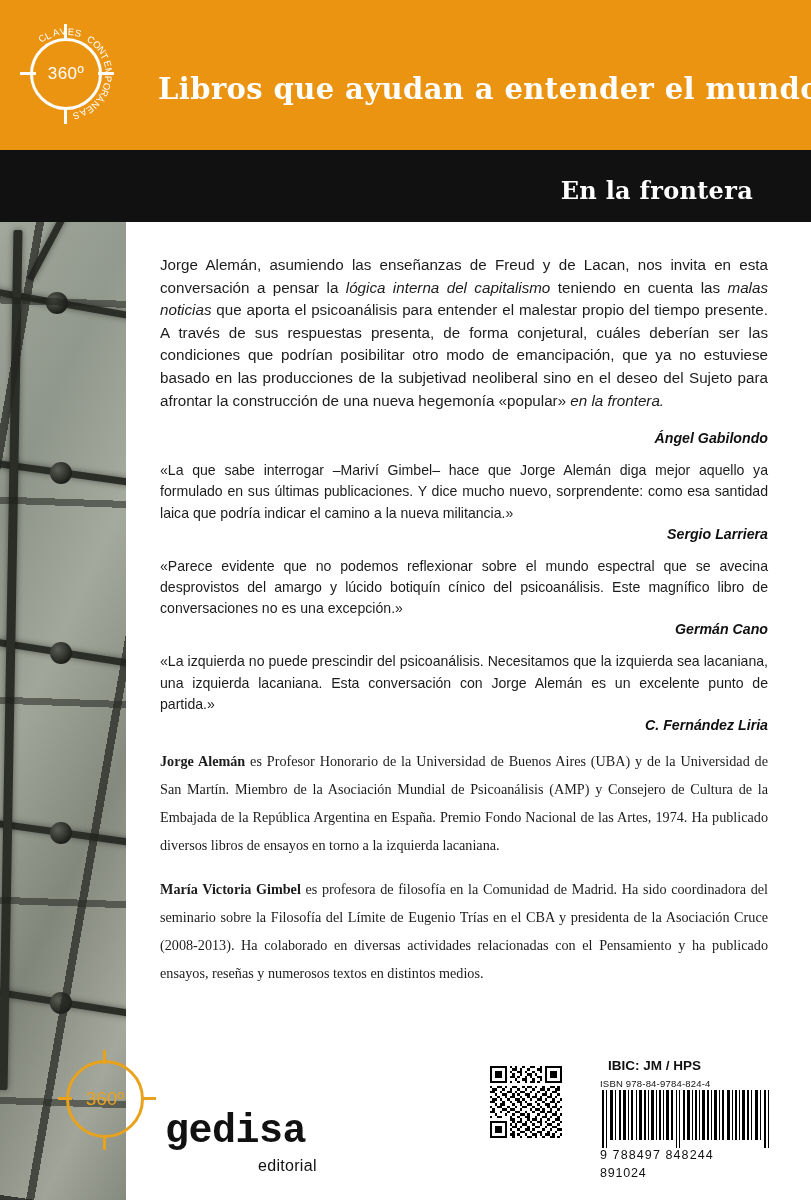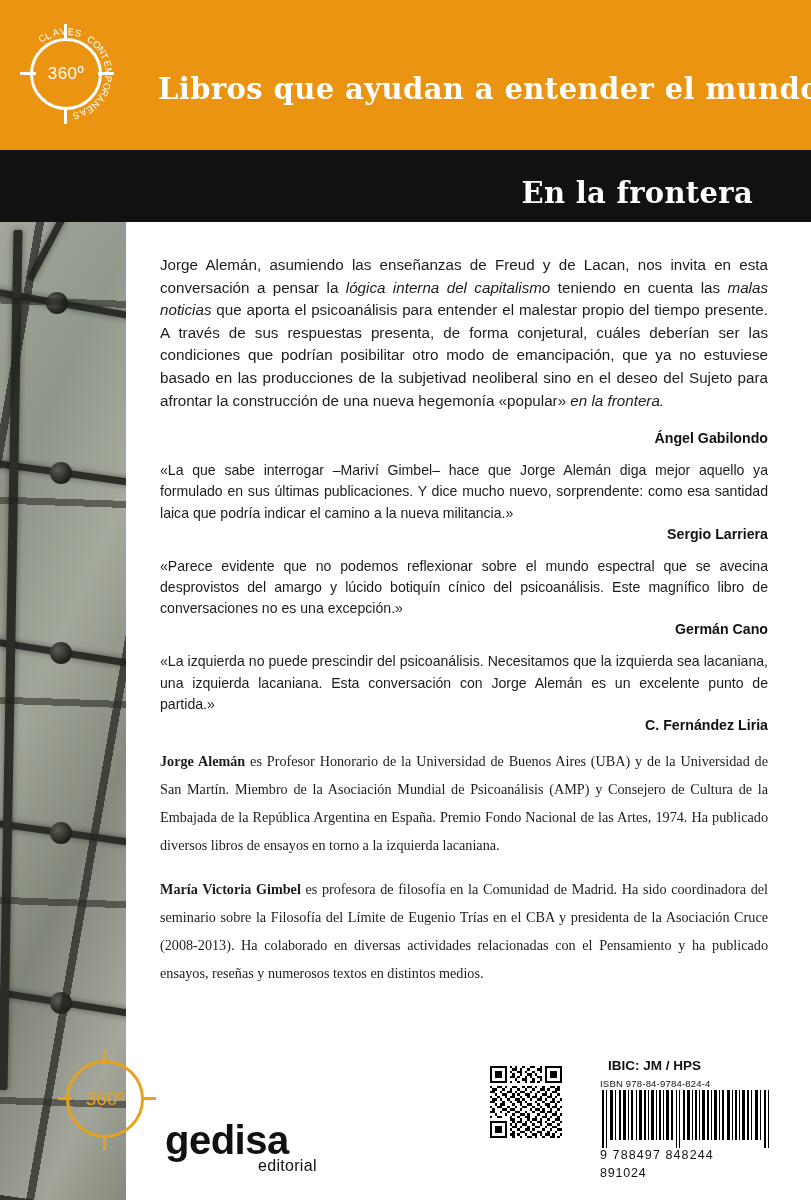--- a/index.html
+++ b/index.html
@@ -113,21 +113,21 @@
     position: absolute;
     left: 0; top: 150px;
     width: 811px; height: 72px;
     background: #111111;
   }
   .collection {
     position: absolute;
     right: 58px; top: 176px;
     font-family: "DejaVu Serif", serif;
     font-weight: bold;
-    font-size: 29px;
+    font-size: 24px;
     color: #ffffff;
     letter-spacing: .3px;
   }
 
   
   .panel {
     position: absolute;
     left: 126px; top: 222px;
     width: 685px; height: 978px;
     background: #ffffff;
@@ -157,20 +157,21 @@
     margin: 0;
   }
   .quote-block { margin-bottom: 14px; }
   .attrib {
     font-family: "Liberation Sans", sans-serif;
     font-weight: bold;
     font-size: 14.2px;
     color: #111111;
     text-align: right;
     margin-top: 2px;
+    font-style: italic;
   }
   .bio {
     font-family: Liberation Serif, serif;
     font-size: 14.2px;
     line-height: 28px;
     color: #1c1c1c;
     text-align: justify;
     margin: 0 0 16px 0;
   }
   .bio b { font-weight: bold; }
@@ -195,27 +196,26 @@
     display: flex; align-items: center; justify-content: center;
     color: #e8a21c;
     font-size: 19px;
     font-family: "Liberation Sans", sans-serif;
   }
   .lb-tick { position: absolute; background: #e8a21c; }
 
   .gedisa {
     position: absolute;
     left: 165px; top: 1112px;
-    font-family: Liberation Sans, sans-serif;
+    font-family: Liberation Mono, monospace;
     font-weight: bold;
     font-size: 40px;
     color: #111111;
     letter-spacing: -.5px;
     line-height: 40px;
-    margin-top: 8px;
   }
   .gedisa-sub {
     position: absolute;
     left: 258px; top: 1157px;
     font-family: "Liberation Sans", sans-serif;
     font-size: 16px;
     color: #111111;
     letter-spacing: .3px;
   }
 

